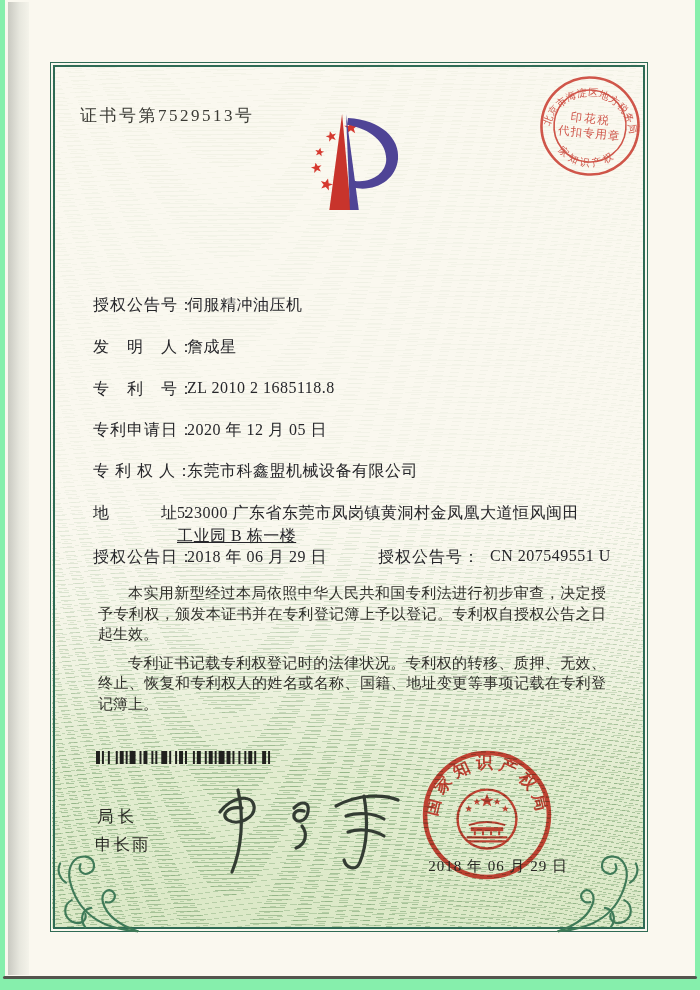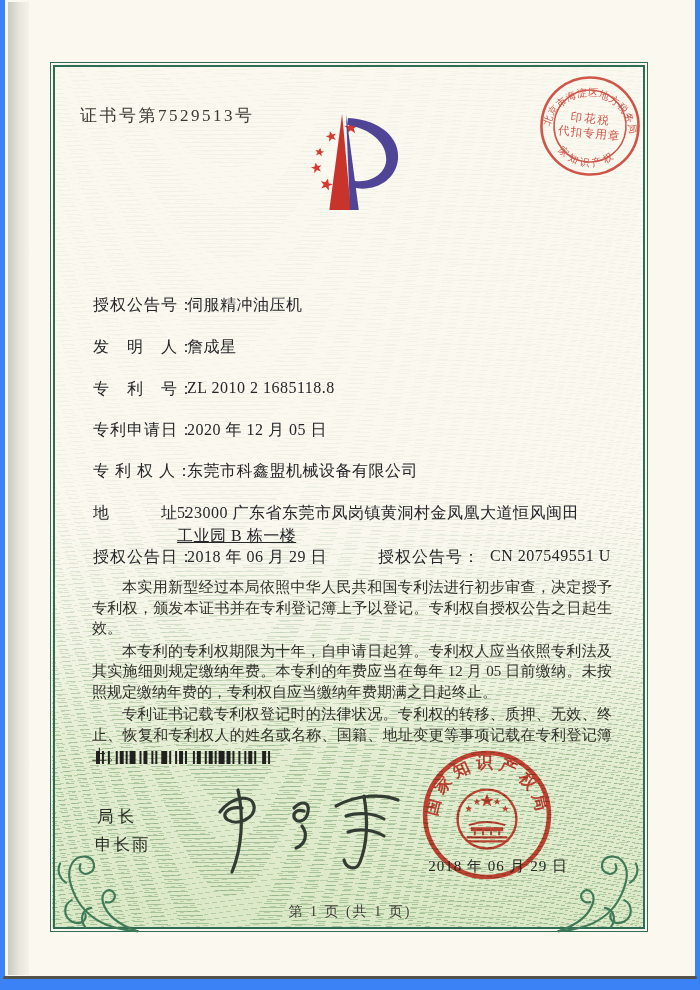--- a/index.html
+++ b/index.html
@@ -1,16 +1,16 @@
 <!DOCTYPE html>
 <html><head>
 <meta charset="utf-8">
 <style>
   html,body{margin:0;padding:0;background:#ffffff;}
-  #stage{position:relative;width:700px;height:990px;overflow:hidden;background:#3b82f6;
+  #stage{position:relative;width:700px;height:990px;overflow:hidden;background:#86efac;
          font-family:"Liberation Serif","DejaVu Serif",serif;color:#2f2f2a;}
   .paper{position:absolute;left:5px;top:0;width:690px;height:977px;background:#faf8ef;}
   .binding-strip{position:absolute;left:8px;top:2px;width:21px;height:973px;
                  background:linear-gradient(to right,#c9c9c1,#e7e7de 55%,#f4f3ea);}
   .paper-bottom-edge{position:absolute;left:3px;top:976px;width:694px;height:3px;background:#54544d;border-radius:2px;}
   .frame{position:absolute;left:50px;top:62px;width:596px;height:868px;border:1px solid #2f6b55;z-index:1;}
   .frame::after{content:"";position:absolute;inset:2px;border:2px solid #2f6b55;}
   .waves{position:absolute;left:52px;top:64px;width:592px;height:864px;z-index:0;
     background:
       repeating-radial-gradient(900px 520px at 30% 165%, rgba(120,162,110,.55) 0 1px, transparent 1px 7px),
@@ -24,21 +24,21 @@
          font-weight:600;color:#32322c;}
   .row{position:absolute;left:93px;z-index:2;font-size:16px;white-space:nowrap;color:#26262a;}
   .row .lbl{letter-spacing:1px;}
   .row .val{position:absolute;left:94px;top:0;letter-spacing:.5px;}
   .row .val2{position:absolute;left:84px;top:23px;letter-spacing:.5px;text-decoration:underline;}
   .row .lbl-b{position:absolute;left:285px;top:0;letter-spacing:1px;}
   .row .val-b{position:absolute;left:397px;top:0;letter-spacing:.5px;}
   .row-addr .val{left:84px;}
   .body-text{left:90px;top:575px;width:524px;font-size:15px;line-height:20.5px;
              text-align:justify;color:#2f2f2a;}
-  .body-text p{margin:2px;text-indent:2em;}
+  .body-text p{margin:8px;text-indent:2em;}
   .sig-title{left:97px;top:806px;font-size:16.5px;letter-spacing:4px;color:#2b2b26;}
   .sig-name{left:95px;top:834px;font-size:16.5px;letter-spacing:2px;color:#2b2b26;text-align:center;}
   .seal-date{left:422px;top:857px;width:152px;text-align:center;font-size:15px;
              letter-spacing:1px;color:#262622;z-index:4;}
   .footer{left:0;top:903px;width:700px;text-align:center;font-size:14px;letter-spacing:2px;color:#3c3c36;}
   svg.abs{display:block;}
 </style>
 </head>
 <body>
 
@@ -130,21 +130,20 @@
   </div>
   <div class="row" style="top:547px">
     <span class="lbl">授权公告日：</span>
     <span class="val">2018 年 06 月 29 日</span>
     <span class="lbl-b">授权公告号：</span>
     <span class="val-b">CN 207549551 U</span>
   </div>
 
   <div class="abs body-text">
     <p>本实用新型经过本局依照中华人民共和国专利法进行初步审查，决定授予专利权，颁发本证书并在专利登记簿上予以登记。专利权自授权公告之日起生效。</p>
-    <p>本专利的专利权期限为十年，自申请日起算。专利权人应当依照专利法及其实施细则规定缴纳年费。本专利的年费应当在每年 12 月 05 日前缴纳。未按照规定缴纳年费的，专利权自应当缴纳年费期满之日起终止。</p>
     <p>专利证书记载专利权登记时的法律状况。专利权的转移、质押、无效、终止、恢复和专利权人的姓名或名称、国籍、地址变更等事项记载在专利登记簿上。</p>
   </div>
 
   <svg id="barcode-svg" class="abs" style="left:96px;top:751px;width:178px;height:13px" viewBox="0 0 178 13" preserveAspectRatio="none">
       <rect x="0.00" y="0" width="3.96" height="13" fill="#20201e"></rect>
       <rect x="5.93" y="0" width="1.98" height="13" fill="#20201e"></rect>
       <rect x="11.87" y="0" width="1.98" height="13" fill="#20201e"></rect>
       <rect x="19.78" y="0" width="1.98" height="13" fill="#20201e"></rect>
       <rect x="23.73" y="0" width="3.96" height="13" fill="#20201e"></rect>
       <rect x="29.67" y="0" width="1.98" height="13" fill="#20201e"></rect>
@@ -206,15 +205,14 @@
       <use href="#starShape" transform="translate(76,53) scale(0.32)" stroke="none"></use>
       <use href="#starShape" transform="translate(84,60) scale(0.32)" stroke="none"></use>
       <path d="M48,76 Q66,70 84,76" fill="none" stroke-width="2"></path>
       <rect x="50" y="78" width="32" height="4" stroke="none"></rect>
       <path d="M54,82 V86 M62,82 V86 M70,82 V86 M78,82 V86" stroke-width="2"></path>
       <path d="M46,88 H86 M48,92 H84" fill="none" stroke-width="2.2"></path>
     </g>
   </svg>
   <div class="abs seal-date">2018 年 06 月 29 日</div>
 
-  <div class="abs footer">第 1 页 (共 1 页)</div>
 
 </div>
 
 </body></html>

